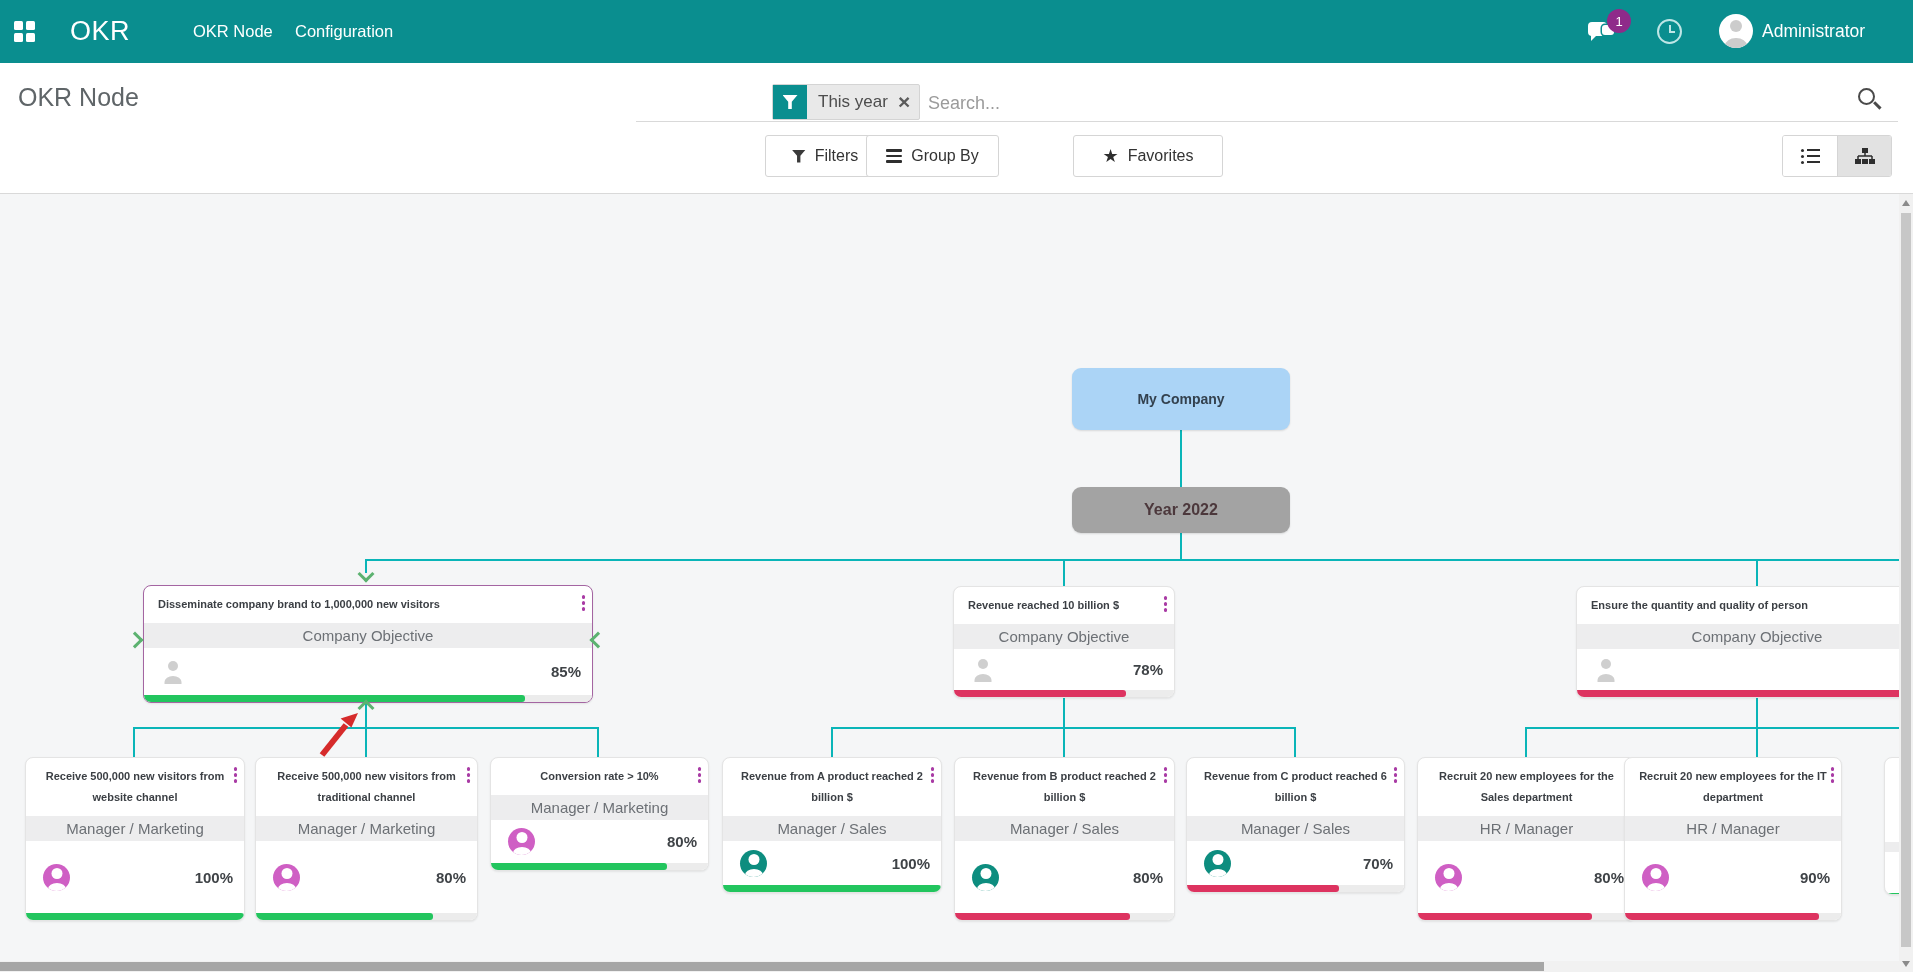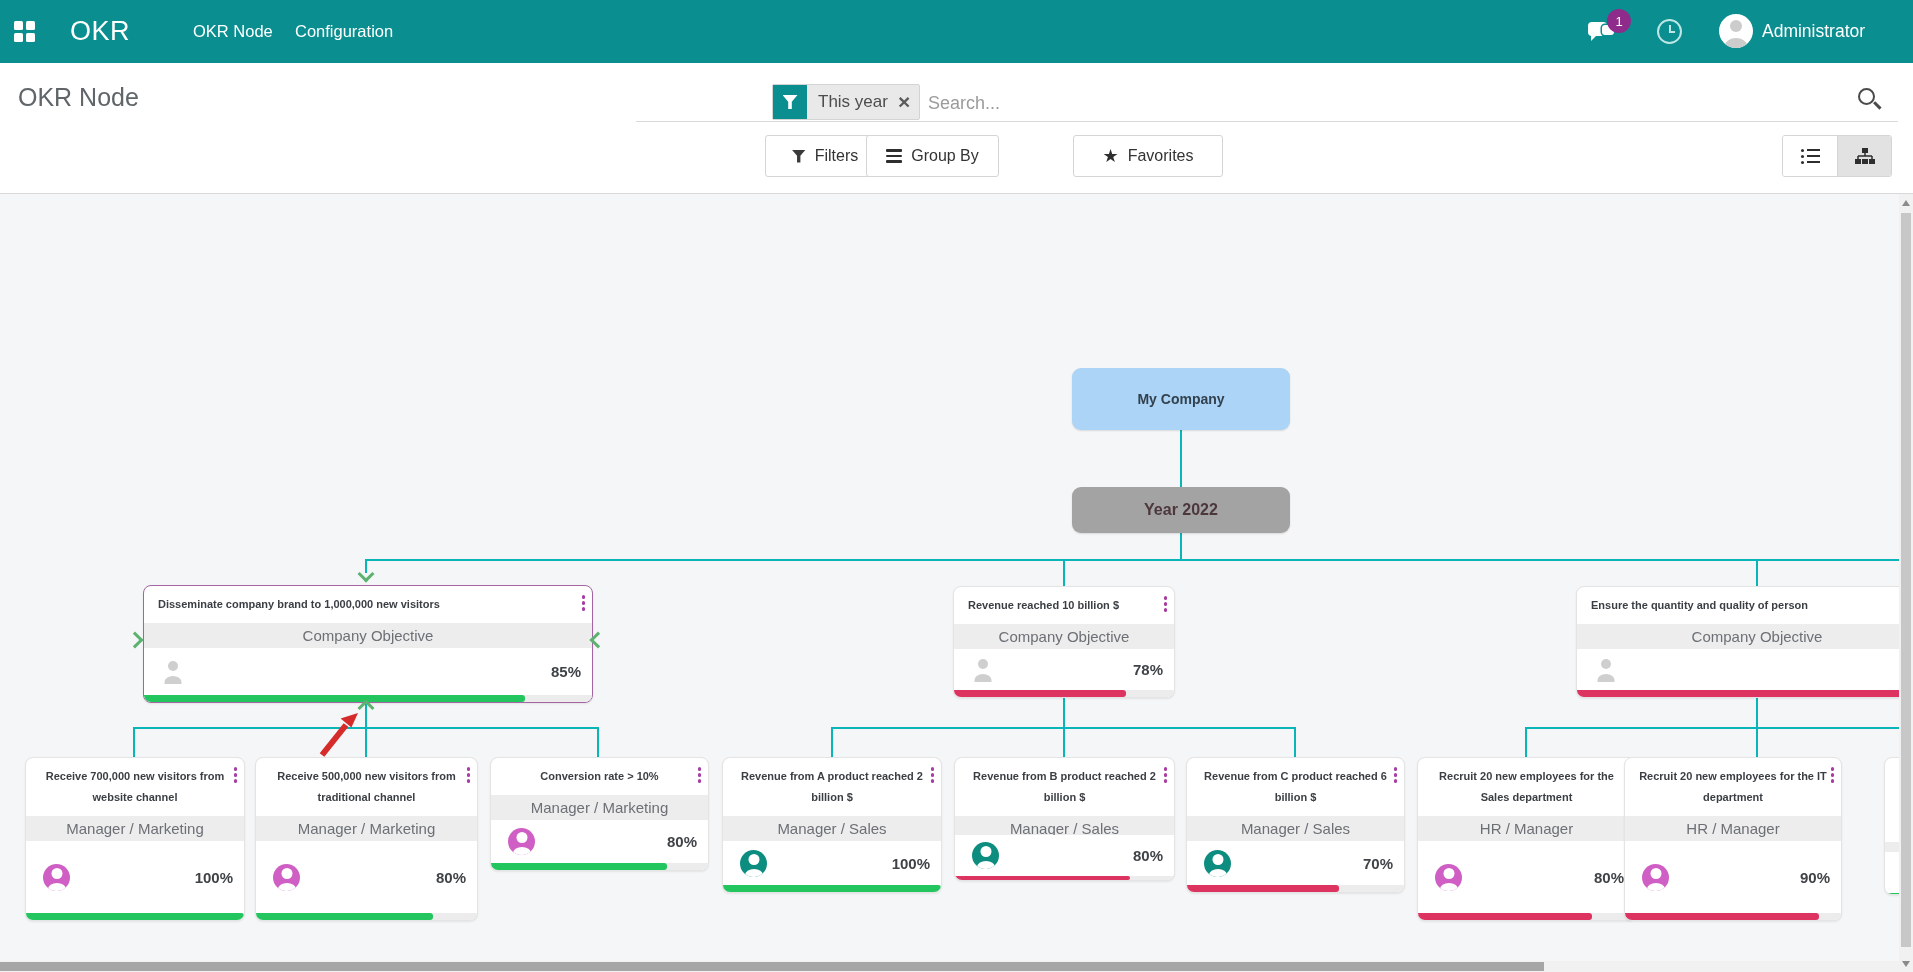--- a/index.html
+++ b/index.html
@@ -259,21 +259,21 @@
     <div class="chev up" style="left:360px;top:508px"></div>
     <div class="chev right" style="left:129px;top:440px"></div>
     <div class="chev left" style="left:592px;top:440px"></div>
 
     <svg class="red-arrow" width="64" height="64">
       <line x1="14" y1="57" x2="38" y2="27" stroke="#d62b2b" stroke-width="6"></line>
       <polygon points="50,15 43.4,29.4 32.6,20.6" fill="#d62b2b"></polygon>
     </svg>
 
     <div class="card" style="left:25px;top:563px;width:220px;height:164px">
-      <div class="card-title">Receive 700,000 new visitors from website channel</div>
+      <div class="card-title">Receive 500,000 new visitors from website channel</div>
       <span class="dots">
           <i></i>
           <i></i>
           <i></i>
         </span>
       <div class="card-band">Manager / Marketing</div>
       <div class="card-row">
         <span class="avatar" style="background: rgb(207, 95, 196);">
             <i class="h"></i>
             <i class="b"></i>
@@ -338,21 +338,21 @@
             <i class="h"></i>
             <i class="b"></i>
           </span>
         <span class="pct">100%</span>
       </div>
       <div class="bar-track">
           <div class="bar-fill" style="width: 100%; background: rgb(34, 197, 94);"></div>
         </div>
     </div>
 
-    <div class="card" style="left:954px;top:563px;width:221px;height:124px">
+    <div class="card" style="left:954px;top:563px;width:221px;height:164px">
       <div class="card-title">Revenue from B product reached 2 billion $</div>
       <span class="dots">
           <i></i>
           <i></i>
           <i></i>
         </span>
       <div class="card-band">Manager / Sales</div>
       <div class="card-row">
         <span class="avatar" style="background: rgb(13, 141, 127);">
             <i class="h"></i>

